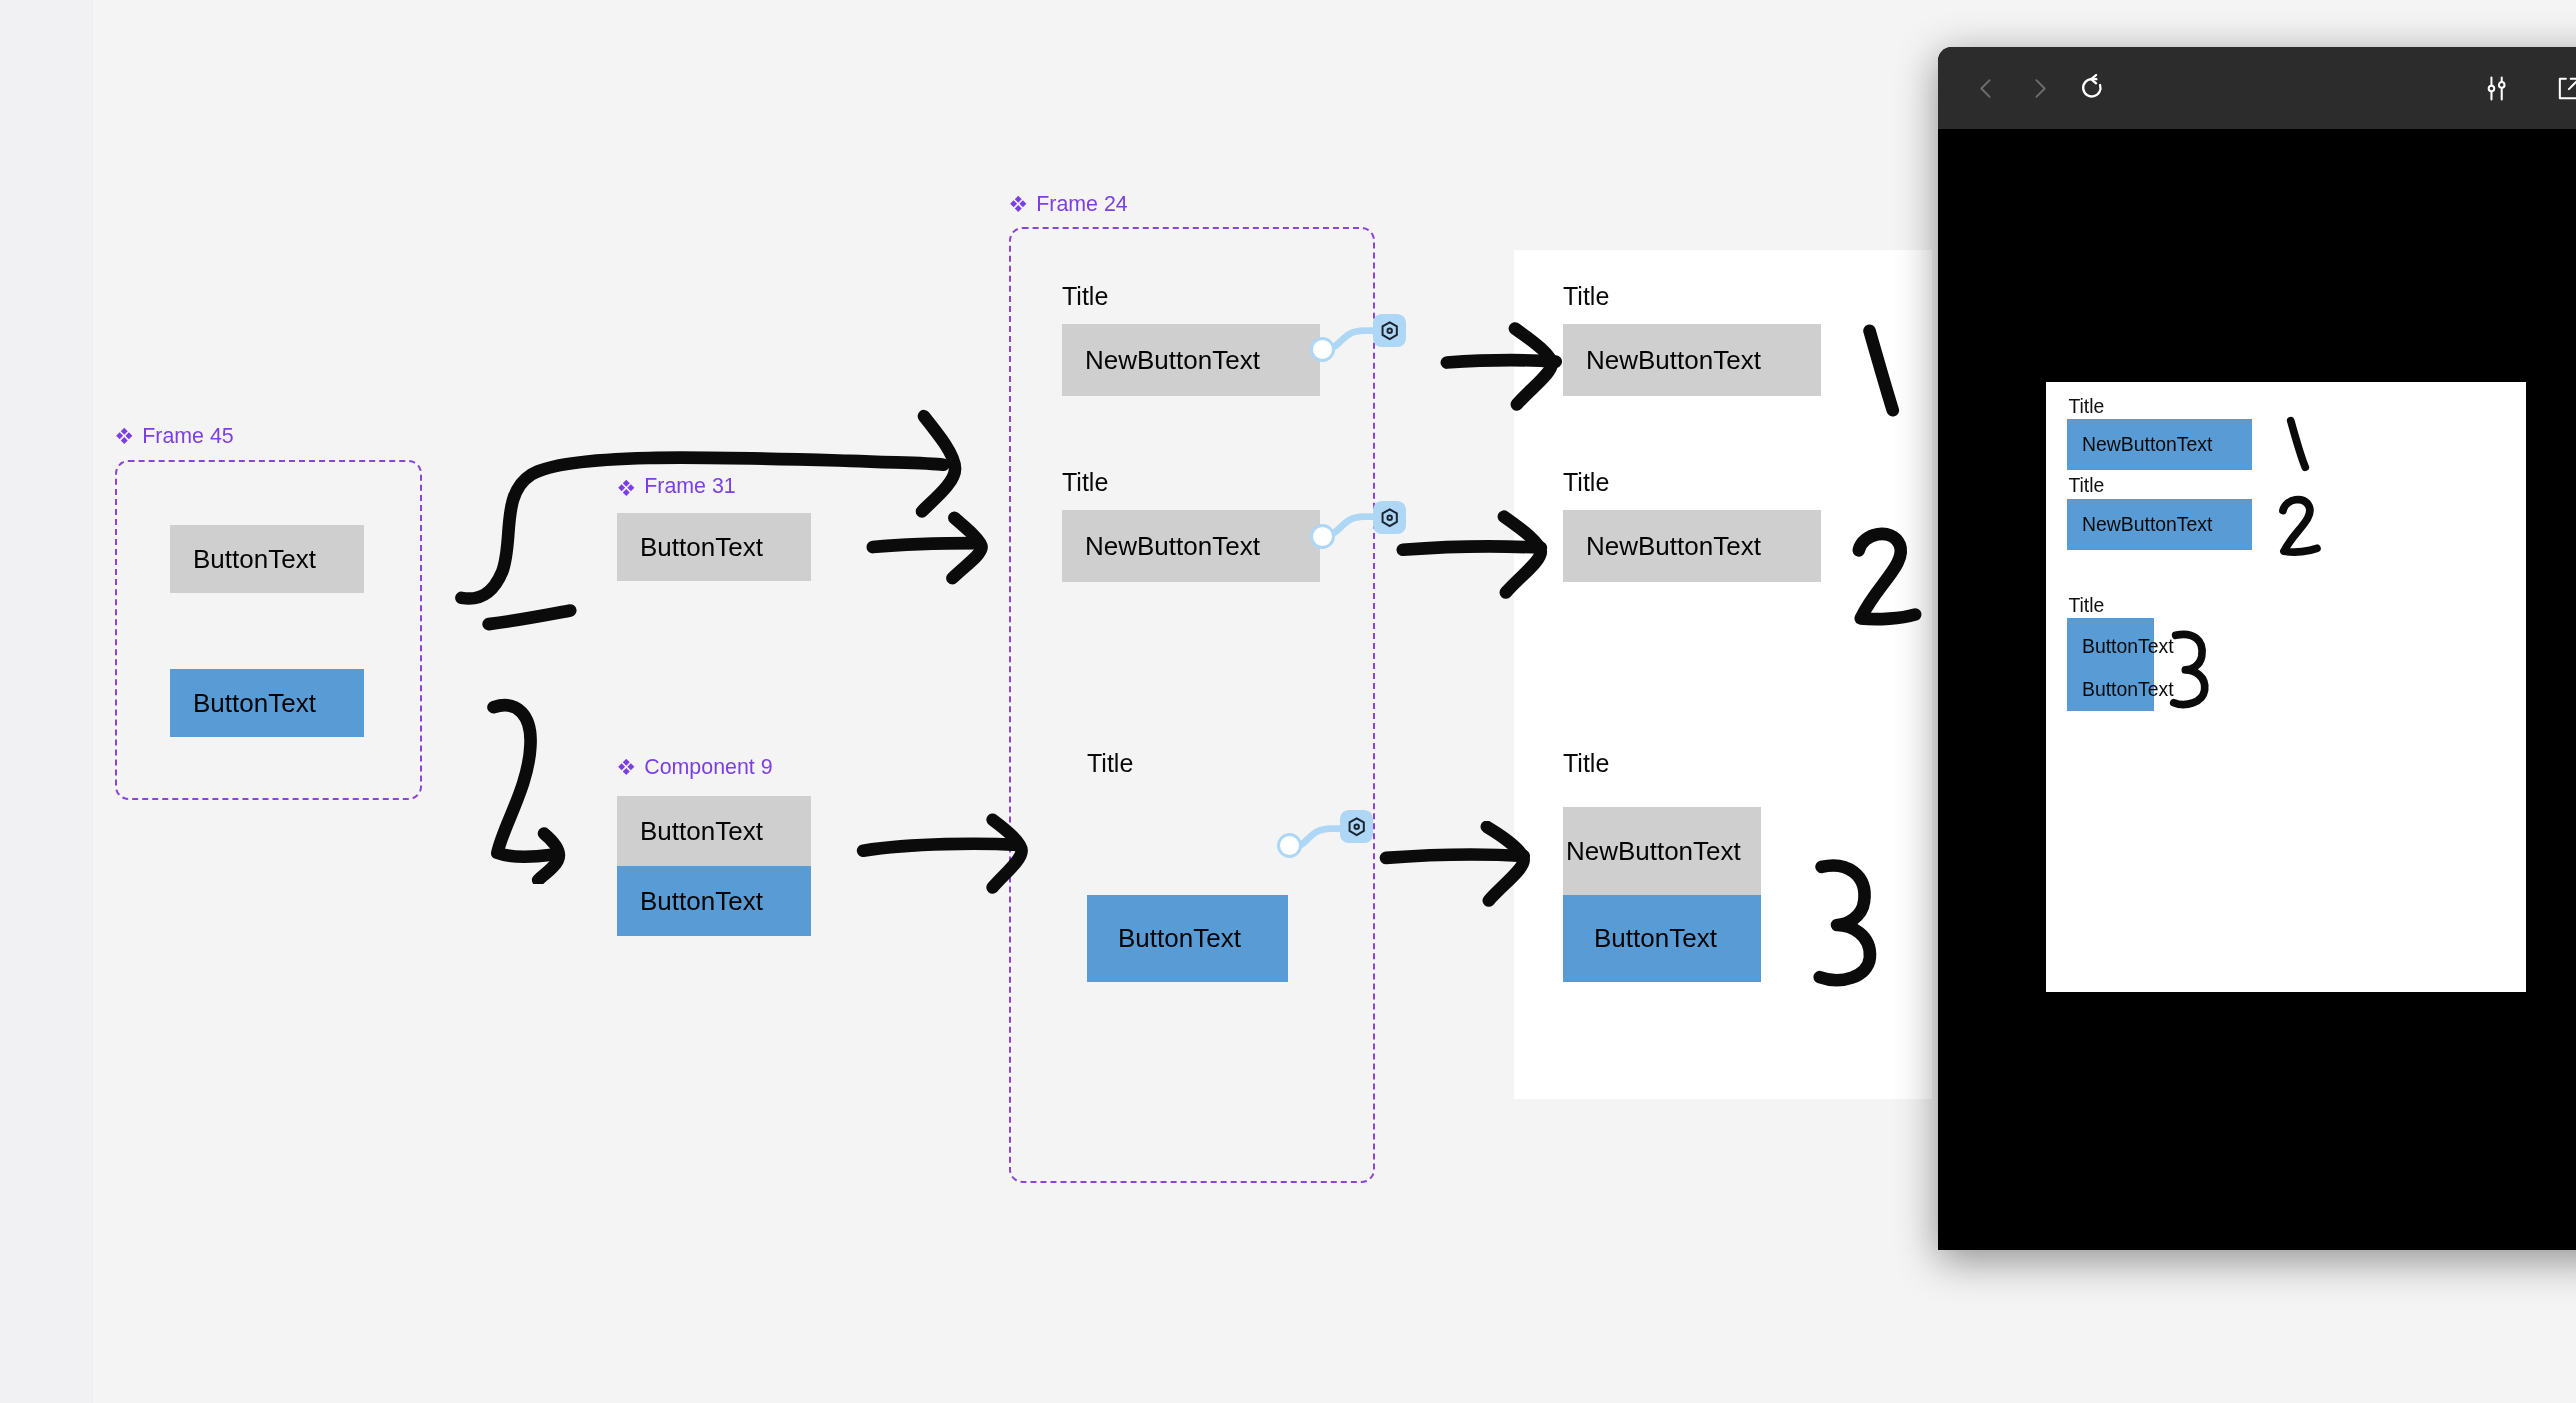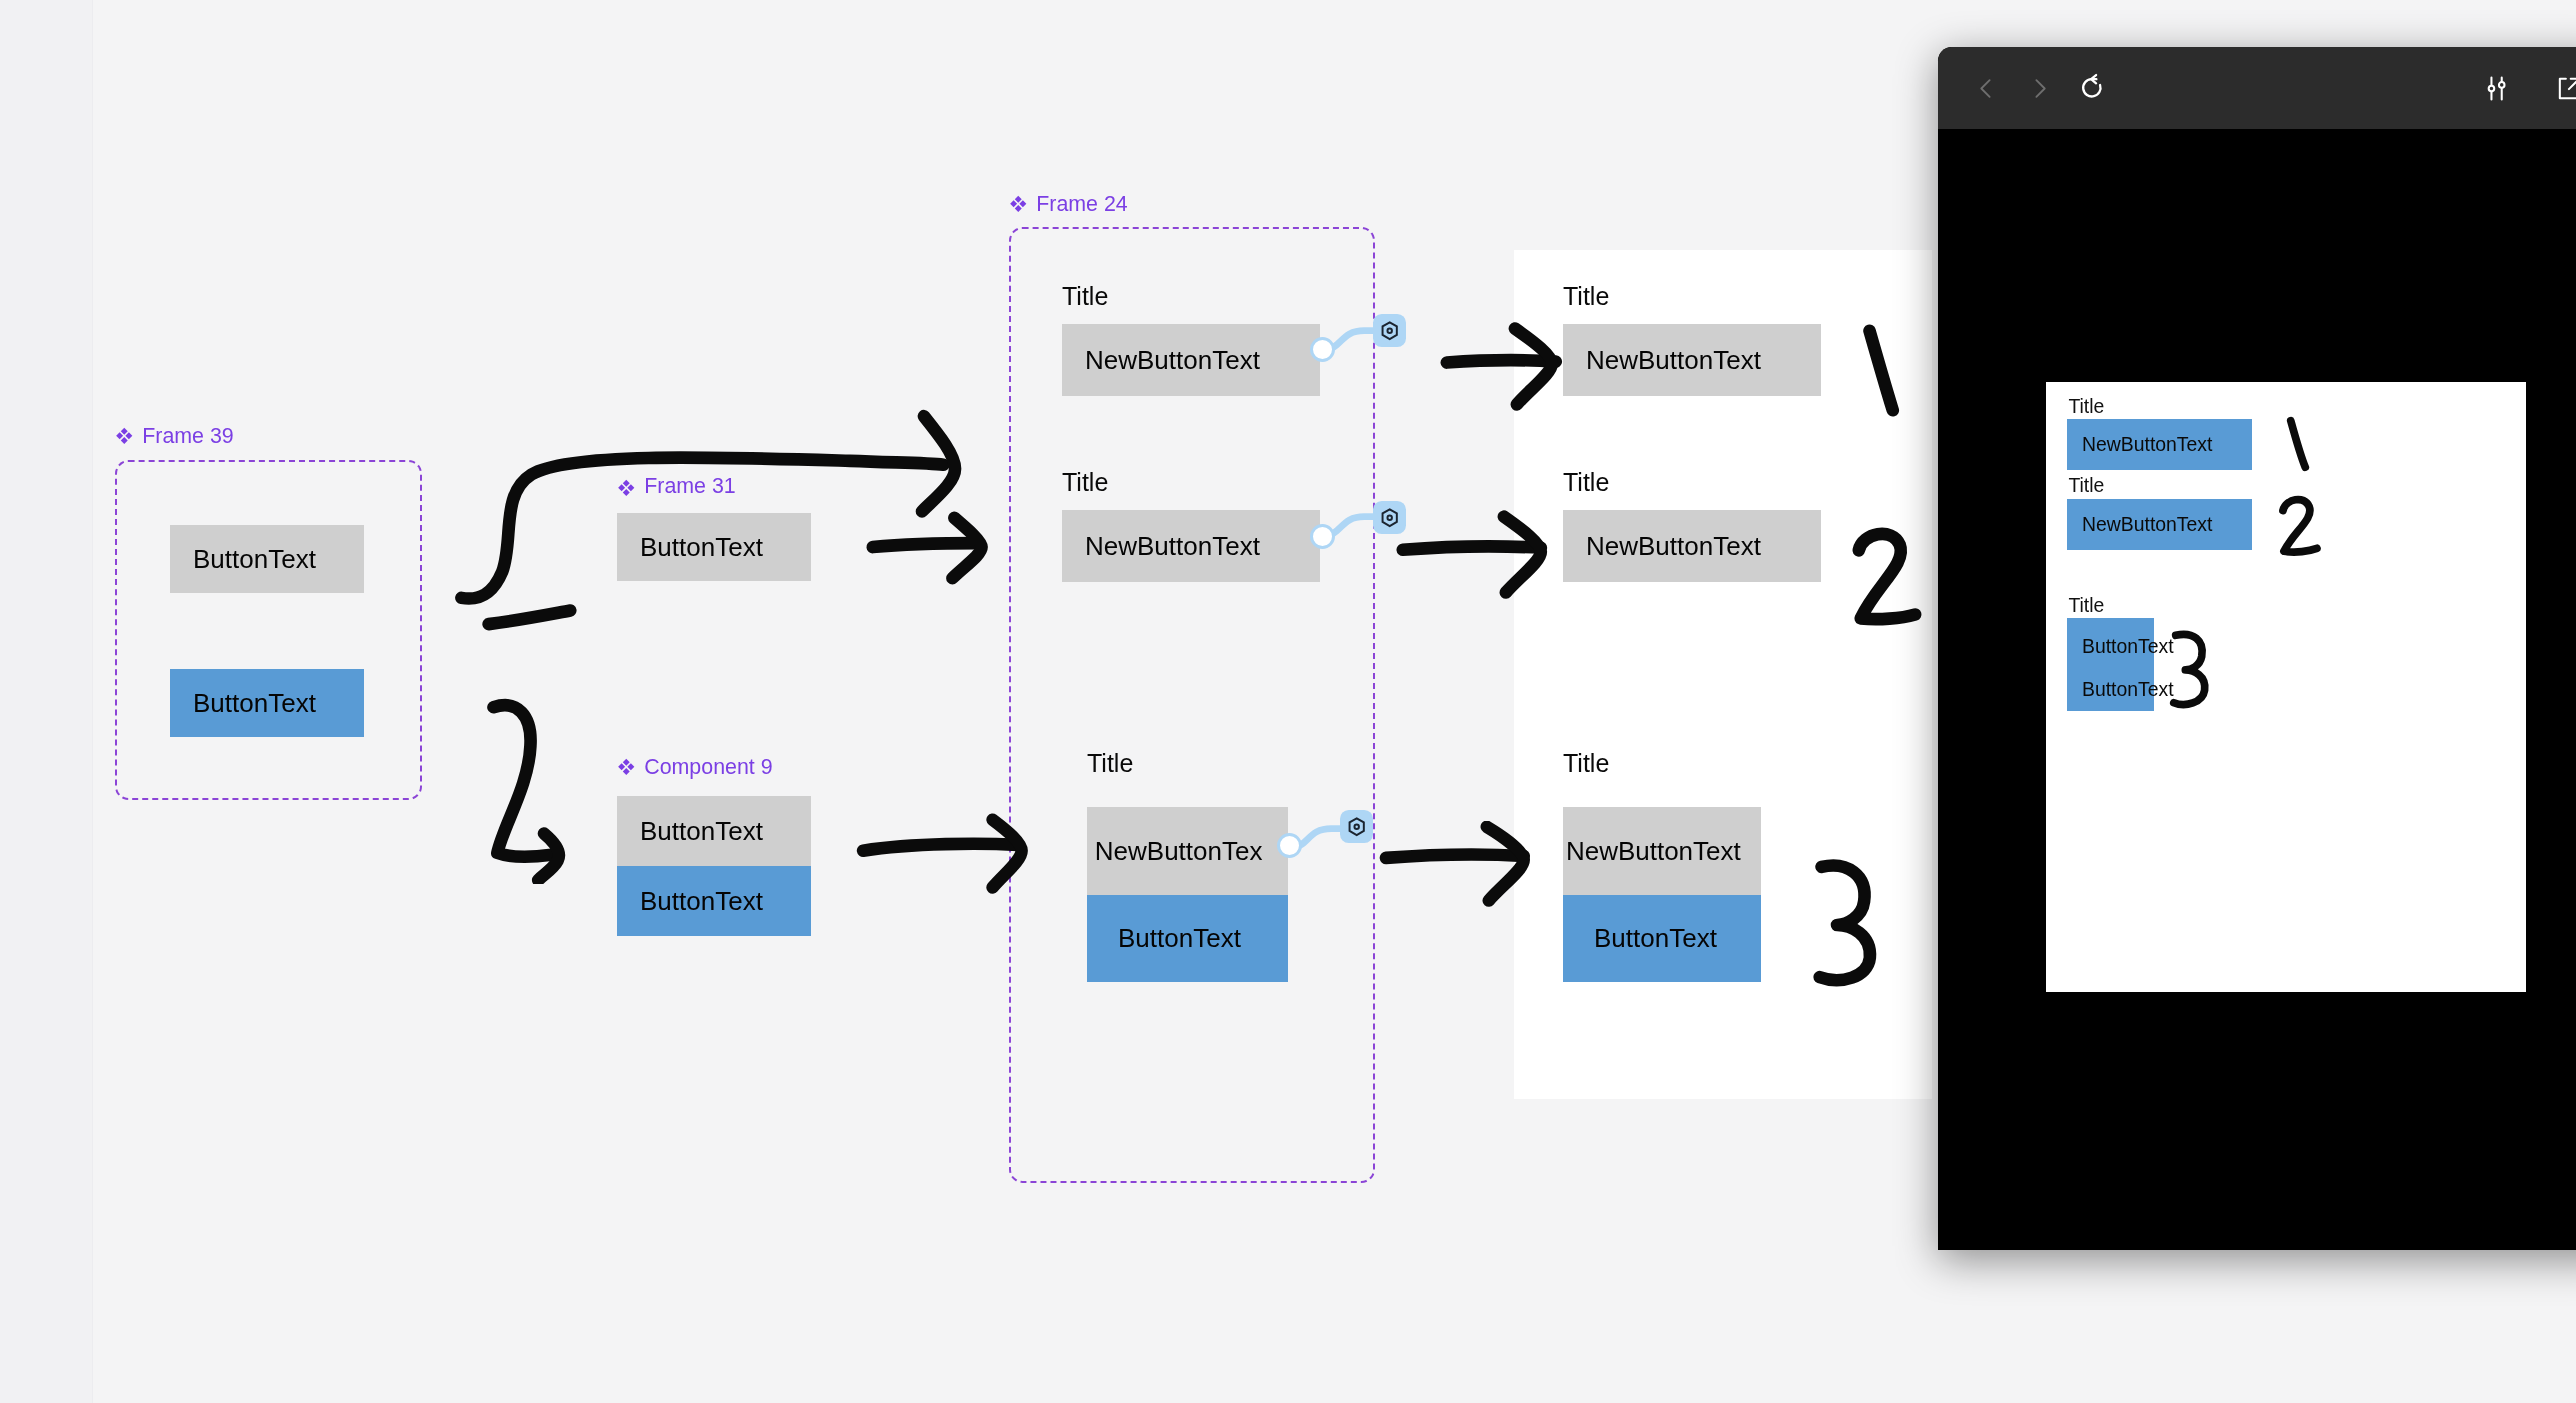--- a/index.html
+++ b/index.html
@@ -146,21 +146,21 @@
 <div id="root">
 
   <div class="canvas">
 
     <div class="left-gutter"></div>
 
     <div class="frame-label" style="left:115px; top:426px;">
       <svg class="diamond-icon" viewBox="0 0 16 16">
         <path fill="#7b3fe4" d="M8 0.6 L11 3.6 L8 6.6 L5 3.6 Z M4 4.6 L7 7.6 L4 10.6 L1 7.6 Z M12 4.6 L15 7.6 L12 10.6 L9 7.6 Z M8 8.6 L11 11.6 L8 14.6 L5 11.6 Z"></path>
       </svg>
-      <span>Frame 39</span>
+      <span>Frame 45</span>
     </div>
     <div class="dashed-frame" style="left:115px; top:460px; width:307px; height:340px;"></div>
     <div class="btn grey" style="left:170px; top:525px; width:194px; height:68px;">
       <span>ButtonText</span>
     </div>
     <div class="btn blue" style="left:170px; top:669px; width:194px; height:68px;">
       <span>ButtonText</span>
     </div>
 
     <div class="frame-label" style="left:617px; top:476px;align-items:flex-end;">
@@ -198,23 +198,20 @@
     <div class="btn grey" style="left:1062px; top:324px; width:258px; height:72px;">
       <span>NewButtonText</span>
     </div>
 
     <div class="title-lbl" style="left:1062px; top:468px;">Title</div>
     <div class="btn grey" style="left:1062px; top:510px; width:258px; height:72px;">
       <span>NewButtonText</span>
     </div>
 
     <div class="title-lbl" style="left:1087px; top:749px;">Title</div>
-    <div class="btn grey" style="left:1087px; top:807px; width:201px; height:88px; padding-left:7.8px;">
-      <span>NewButtonTex</span>
-    </div>
     <div class="btn blue" style="left:1087px; top:895px; width:201px; height:87px; padding-left:31px;">
       <span>ButtonText</span>
     </div>
 
     <svg class="conn-wire" style="left:1314px; top:321px; width:87px; height:58px;" viewBox="0 0 90 60">
       <path d="M8 30 C 30 30, 26 10, 52 10 L 78 10" stroke="#aed6f5" stroke-width="7" fill="none" stroke-linecap="round"></path>
     </svg>
     <div class="conn-dot" style="left:1310px; top:337px;"></div>
     <div class="conn-badge" style="left:1373px; top:314px;">
       <svg width="21.4" height="21.4" viewBox="0 0 24 24">

